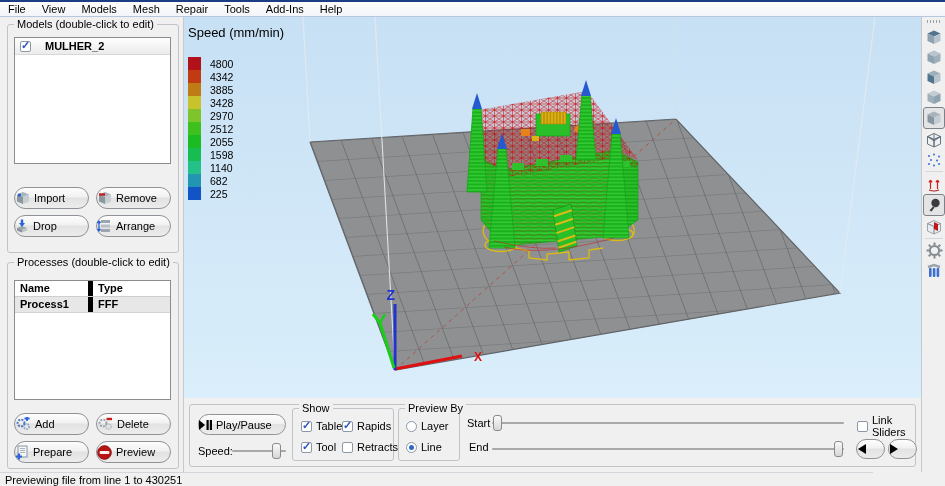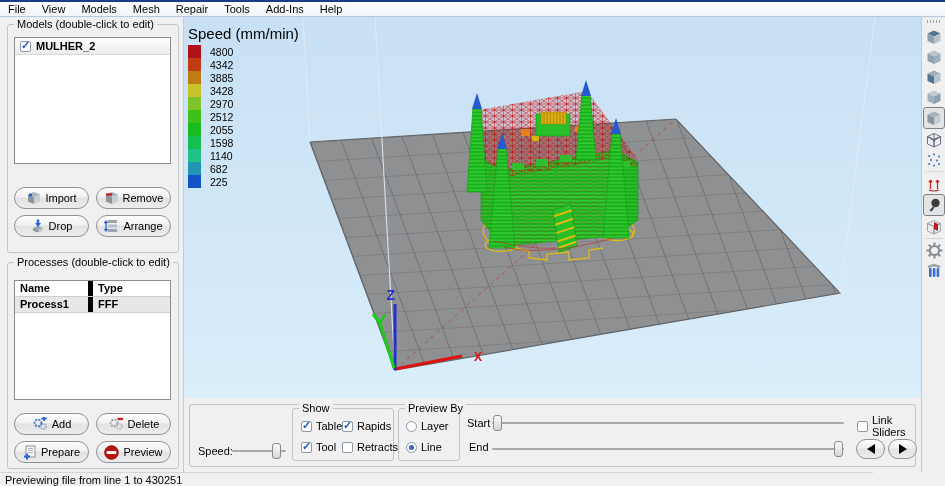--- a/index.html
+++ b/index.html
@@ -16,27 +16,27 @@
   .left-panel{left:0;top:17px;width:184px;height:455px;background:#f0f0f0;border-right:1px solid #c9c9c9;box-sizing:border-box}
   .viewport{left:184px;top:17px;width:737px;height:381px;background:linear-gradient(#c7e0f4,#daeefb);overflow:hidden}
   .bottom-panel{left:184px;top:398px;width:737px;height:74px;background:#f0f0f0}
   .right-toolbar{left:921px;top:17px;width:24px;height:455px;background:#f0f0f0;border-left:1px solid #c9c9c9;box-sizing:border-box}
   .statusbar{left:0;top:472px;width:873px;height:14px;background:#f0f0f0;border-top:1px solid #d2d6da;box-sizing:border-box;
              display:flex;align-items:center;padding-left:5px}
 
   .groupbox{position:absolute;border:1px solid #c0c4c8;border-radius:3px}
   .gb-label{position:absolute;top:-7px;left:6px;background:#f0f0f0;padding:0 3px;white-space:nowrap}
 
-  .win-btn{position:absolute;display:flex;align-items:center;justify-content:center;gap:4px;
+  .win-btn{position:absolute;display:flex;align-items:center;justify-content:flex-start;gap:4px;
            background:linear-gradient(#fdfdfd,#f1f1f1 45%,#e2e2e2 50%,#ececec);
            border:1px solid #8f9296;border-radius:11px;box-sizing:border-box;cursor:default}
   .win-btn svg{flex:0 0 auto}
 
   .listbox{position:absolute;background:#fff;border:1px solid #8a8d90;box-sizing:border-box}
-  .list-row{height:16px;display:flex;align-items:center;gap:5px;padding-left:5px;
+  .list-row{height:16px;display:flex;align-items:center;gap:14px;padding-left:5px;
             background:linear-gradient(#fefefe,#ebebeb);border-bottom:1px solid #d8d8d8;font-weight:bold}
 
   .cb{position:relative;width:11px;height:11px;background:#fff;border:1px solid #8b98a8;border-radius:2px;box-sizing:border-box;flex:0 0 auto}
   .cb.on::after{content:"✓";position:absolute;left:0;top:-3px;font-size:11px;font-weight:bold;color:#2b57c4}
   .radio{position:relative;width:11px;height:11px;background:#fff;border:1px solid #8b98a8;border-radius:50%;box-sizing:border-box;flex:0 0 auto}
   .radio.on::after{content:"";position:absolute;left:2px;top:2px;width:5px;height:5px;border-radius:50%;background:#2f66c8}
   .ctl-row{position:absolute;display:flex;align-items:center;gap:4px}
 
   
   .table{position:absolute;background:#fff;border:1px solid #8a8d90;box-sizing:border-box;font-weight:bold}
@@ -48,21 +48,21 @@
   .col-type{flex:1}
 
   
   .groove{position:absolute;height:2px;background:#a9a9a9;border-radius:1px}
   .handle{position:absolute;width:9px;height:16px;top:-7px;background:linear-gradient(#fafafa,#d7d7d7);
           border:1px solid #8a8a8a;border-radius:3px;box-sizing:border-box}
   .nav-btn{font-size:11px}
 
   
   .legend{position:absolute;left:4px;top:8px}
-  .legend-title{font-size:15px;margin-bottom:3px}
+  .legend-title{font-size:13px;margin-bottom:17px}
   .lrow{display:flex;align-items:flex-end;height:13px}
   .sw{width:13px;height:13px;display:inline-block;flex:0 0 auto}
   .lv{margin-left:9px;font-size:10.5px}
 
   
   .rt-grip{margin:3px auto 4px auto;width:14px;height:3px;
            background:repeating-linear-gradient(90deg,#9aa0a6 0 1px,transparent 1px 3px)}
   .rt-btn{width:22px;height:19px;margin:1px 0 1px 1px;display:flex;align-items:center;justify-content:center;border-radius:3px;box-sizing:border-box}
   .rt-btn.pressed{border:1px solid #7d8288;background:#e2e4e6;height:22px}
   .rt-sep{width:18px;height:1px;background:#d5d8db;margin:2px auto}
@@ -343,20 +343,28 @@
     <div class="lrow">
         <span class="sw" style="background: rgb(18, 84, 198);"></span>
         <span class="lv">225</span>
       </div>
   </div>
 </div>
 
 <div class="abs bottom-panel">
   <div class="groupbox" style="left:5px;top:6px;width:725px;height:61px"></div>
 
+  <div class="win-btn" style="left:14px;top:16px;width:88px;height:21px">
+    <svg width="13" height="10" viewBox="0 0 13 10">
+        <path d="M0,0 L6,5 L0,10 Z" fill="#000"></path>
+        <rect x="7.5" y="0" width="2.2" height="10" fill="#000"></rect>
+        <rect x="10.8" y="0" width="2.2" height="10" fill="#000"></rect>
+      </svg>
+    <span>Play/Pause</span>
+  </div>
   <span class="abs" style="left:14px;top:47px">Speed:</span>
   <div class="abs" style="left:48px;top:52px;width:54px;height:4px">
     <div class="groove" style="left:0;top:0;width:54px"></div>
     <div class="handle" style="left:40px"></div>
   </div>
 
   <div class="groupbox" style="left:214px;top:10px;width:60px;height:51px">
     <span class="gb-label">Preview By</span>
     <div class="ctl-row" style="left:7px;top:11px">
       <span class="radio"></span>

